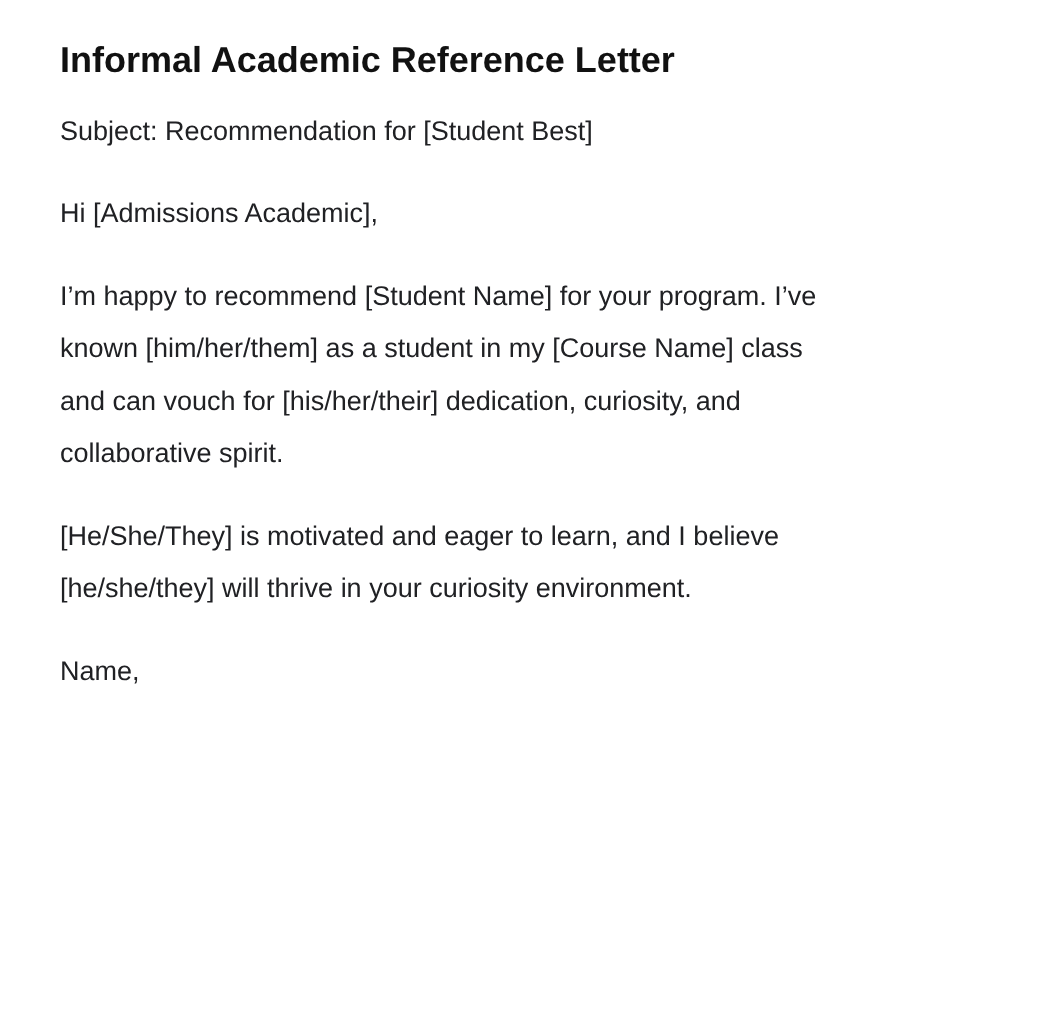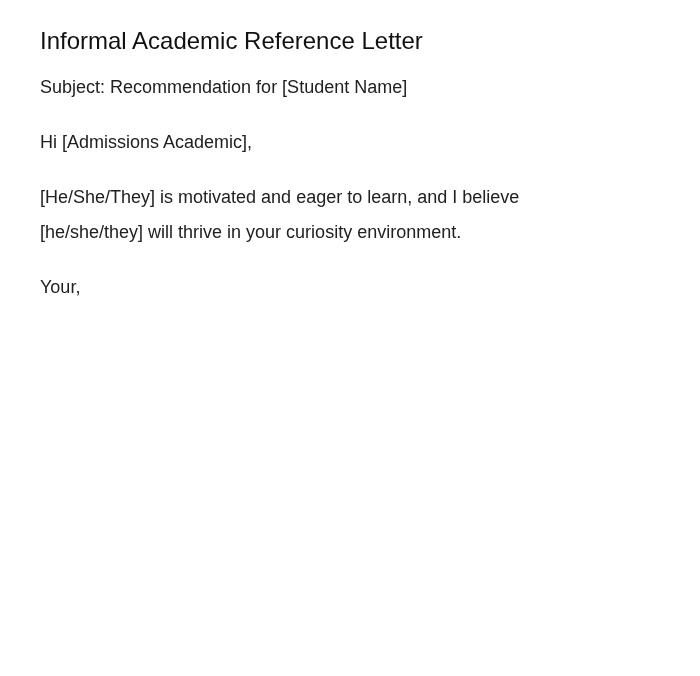--- a/index.html
+++ b/index.html
@@ -15,44 +15,48 @@
   }
   .doc {
     box-sizing: border-box;
     width: 700px;
     padding: 24px 20px 0 40px;
   }
   .doc-title {
     margin: 0 0 12px 0;
     font-size: 24px;
     line-height: 34px;
-    font-weight: 400;
+    font-weight: 700;
     color: #111111;
     letter-spacing: 0;
   }
   .doc-par {
     margin: 0 0 20px 0;
     font-size: 18px;
     line-height: 35px;
     font-weight: 400;
     color: #202124;
     white-space: pre-line; 
   }
 </style>
 </head>
 <body>
 
 <div class="doc">
   <h1 class="doc-title">Informal Academic Reference Letter</h1>
 
-  <p class="doc-par">Subject: Recommendation for [Student Name]</p>
+  <p class="doc-par">Subject: Recommendation for [Student Best]</p>
 
   <p class="doc-par">Hi [Admissions Academic],</p>
 
+  <p class="doc-par">I’m happy to recommend [Student Name] for your program. I’ve
+known [him/her/them] as a student in my [Course Name] class
+and can vouch for [his/her/their] dedication, curiosity, and
+collaborative spirit.</p>
 
   <p class="doc-par">[He/She/They] is motivated and eager to learn, and I believe
 [he/she/they] will thrive in your curiosity environment.</p>
 
-  <p class="doc-par">Your,</p>
+  <p class="doc-par">Name,</p>
 
 
 
 </div>
 
 </body></html>

